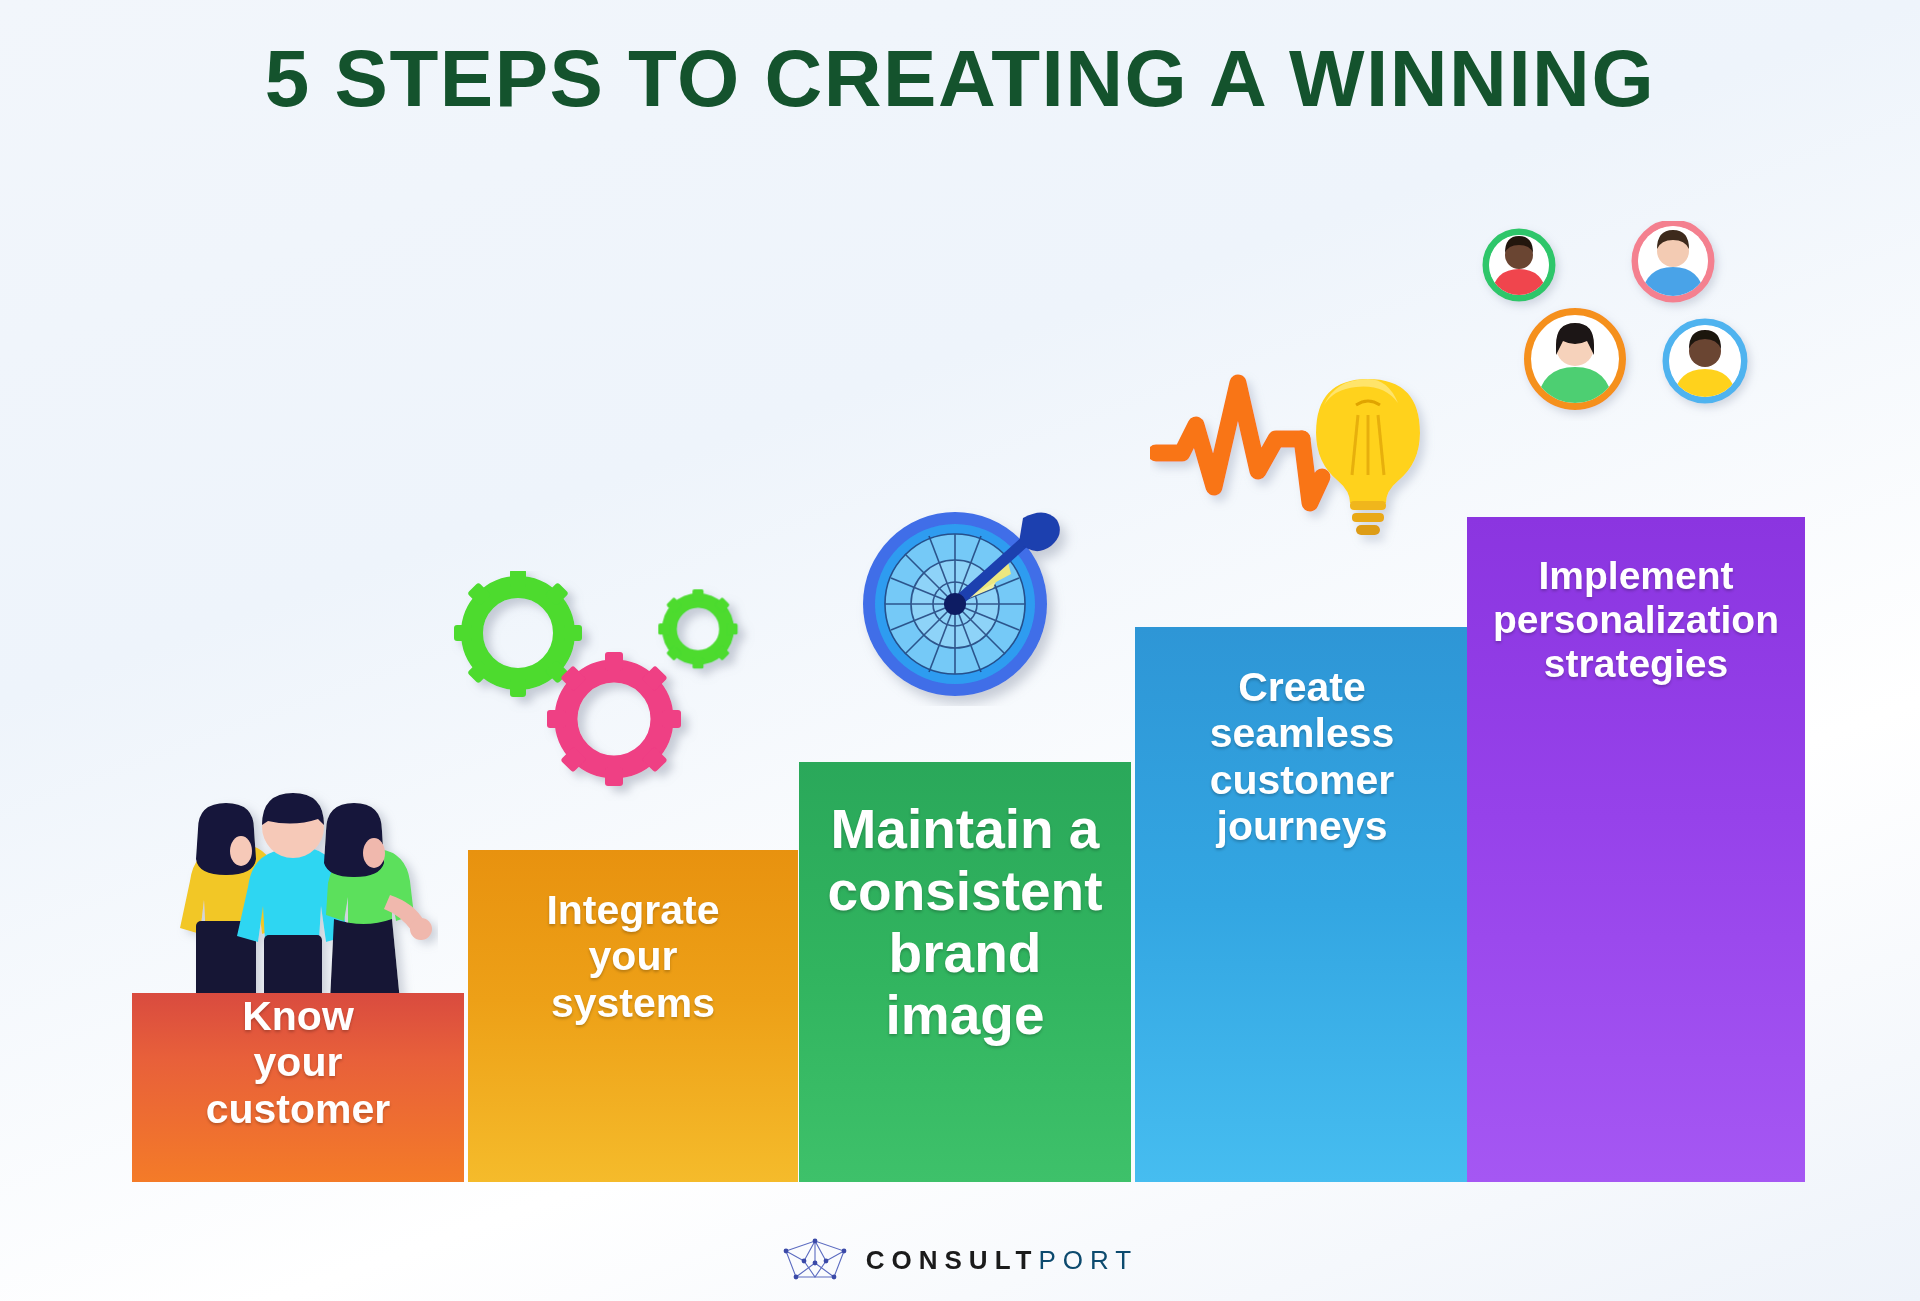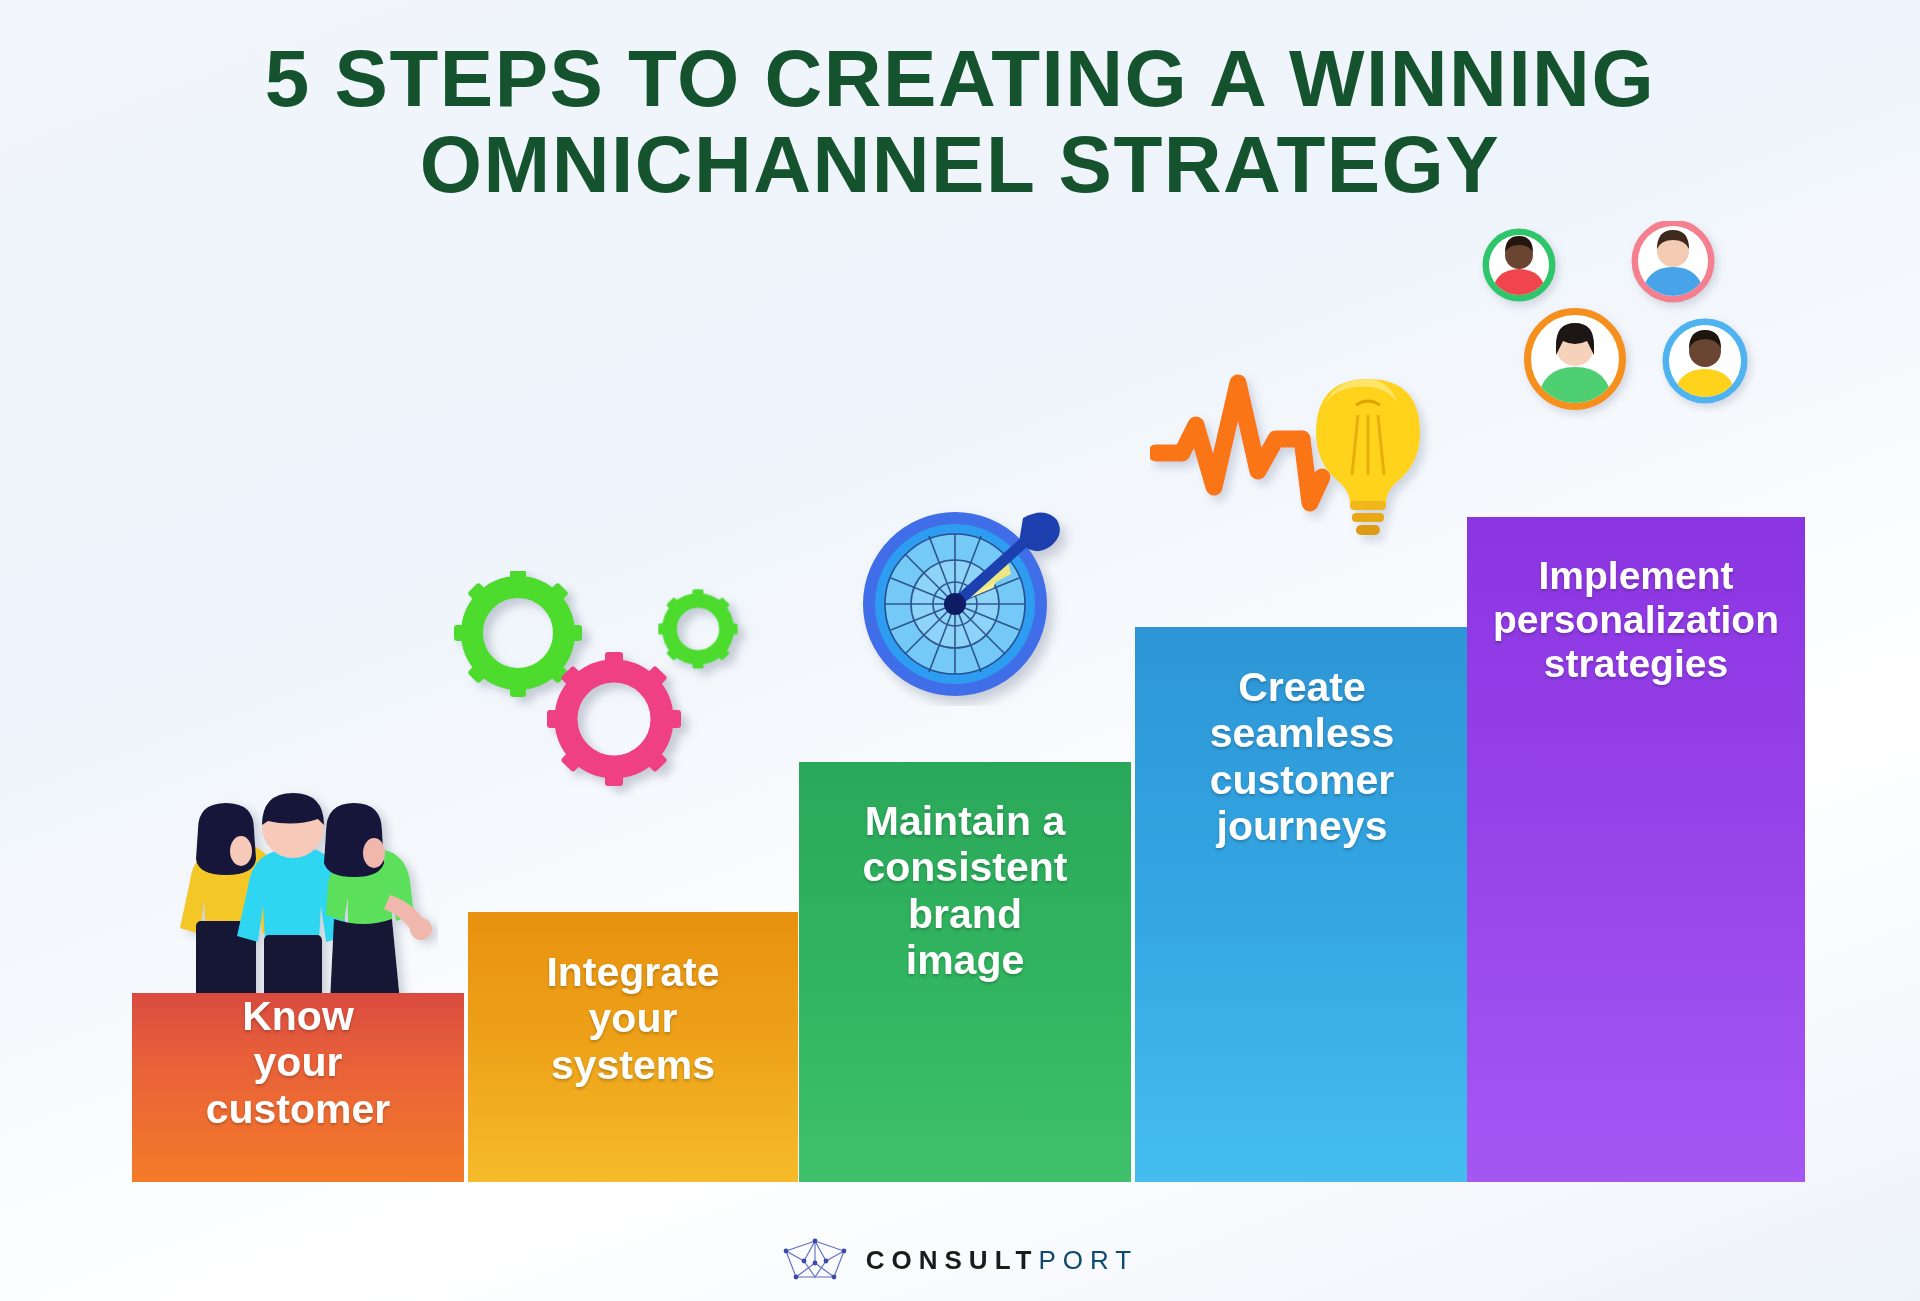--- a/index.html
+++ b/index.html
@@ -44,25 +44,25 @@
     line-height:1.13;
     text-shadow:0 2px 3px rgba(0,0,0,0.22);
     padding:0 8px;
     white-space:pre-line;
   }
 
   
   #bar-1 { left:132px;  width:332px; height:189px; background:linear-gradient(180deg,#d94b3f 0%,#e8603a 35%,#f47b28 100%); }
   #bar-1 .label { font-size:41px; }
 
-  #bar-2 { left:468px;  width:330px; height:270px; background:linear-gradient(180deg,#e8920f 0%,#eda017 45%,#f5bb2b 100%); }
+  #bar-2 { left:468px;  width:330px; height:332px; background:linear-gradient(180deg,#e8920f 0%,#eda017 45%,#f5bb2b 100%); }
   #bar-2 .label { font-size:41px; margin-top:37px; }
 
   #bar-3 { left:799px;  width:332px; height:420px; background:linear-gradient(180deg,#2aa85a 0%,#31b45f 50%,#3ec16a 100%); }
-  #bar-3 .label { font-size:41px; margin-top:36px; }
+  #bar-3 .label { font-size:55px; margin-top:36px; }
 
   #bar-4 { left:1135px; width:334px; height:555px; background:linear-gradient(180deg,#2e96d6 0%,#33a6e2 50%,#46bdf0 100%); }
   #bar-4 .label { font-size:41px; margin-top:37px; }
 
   #bar-5 { left:1467px; width:338px; height:665px; background:linear-gradient(180deg,#8b35e0 0%,#9642ea 45%,#a557f3 100%);margin-top:46px; }
   #bar-5 .label { font-size:39px; margin-top:37px; }
 
   
   .deco { position:absolute; }
 
@@ -88,21 +88,20 @@
   }
   .footer .brand .light { color:#0c4a6e; font-weight:400; }
 </style>
 </head>
 <body>
 
 <div id="stage">
 
   <div class="title">
     <span class="l1">5 STEPS TO CREATING A WINNING</span>
-    <span class="l2">OMNICHANNEL STRATEGY</span>
   </div>
 
   <div class="chart">
 
     <div class="deco" id="deco-people">
       <svg viewBox="0 0 300 232" width="300" height="232">
         <defs>
           <filter id="sh1" x="-30%" y="-30%" width="170%" height="170%">
             <feDropShadow dx="6" dy="4" stdDeviation="5" flood-color="#9aa0b0" flood-opacity="0.45"></feDropShadow>
           </filter>

